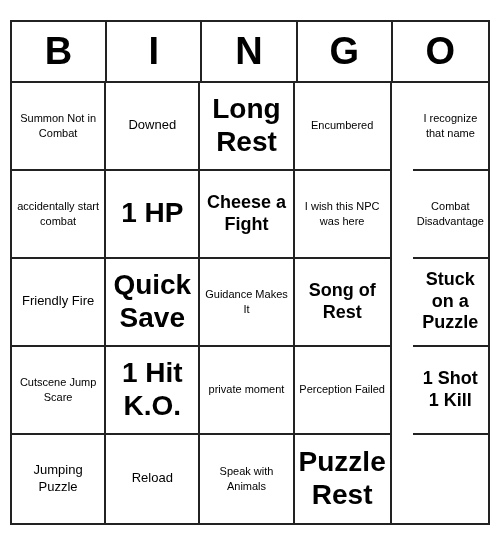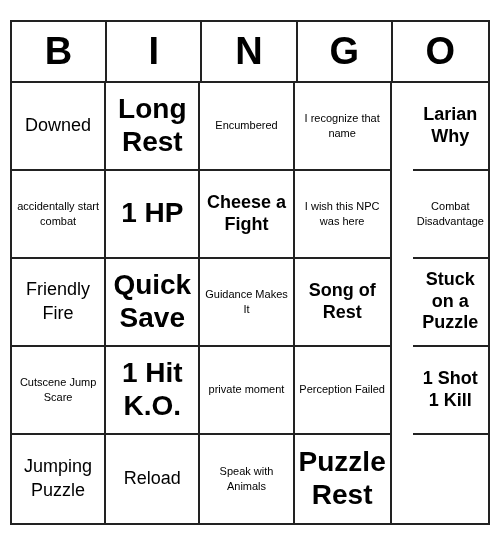--- a/index.html
+++ b/index.html
@@ -48,21 +48,21 @@
       position: relative;
     }
     .bingo-cell:nth-child(5n) {
       border-right: none;
       margin-left: 21px;
     }
     .bingo-cell:nth-child(n+21) {
       border-bottom: none;
     }
     .cell-text {
-      font-size: 18px;
+      font-size: 13px;
       line-height: 1.3;
     }
     .cell-text.large {
       font-size: 28px;
       font-weight: bold;
       line-height: 1.15;
     }
     .cell-text.medium {
       font-size: 18px;
       font-weight: bold;
@@ -78,34 +78,34 @@
 
 <div class="bingo-card">
   <div class="bingo-header">
   <div class="bingo-letter">B</div>
       <div class="bingo-letter">I</div>
       <div class="bingo-letter">N</div>
       <div class="bingo-letter">G</div>
       <div class="bingo-letter">O</div>
     </div>
   <div class="bingo-grid">
+  <div class="bingo-cell">
+        <span class="cell-text small">Summon Not in Combat</span>
+      </div>
       <div class="bingo-cell">
         <span class="cell-text">Downed</span>
       </div>
       <div class="bingo-cell">
         <span class="cell-text large">Long Rest</span>
       </div>
       <div class="bingo-cell">
         <span class="cell-text small">Encumbered</span>
       </div>
       <div class="bingo-cell">
         <span class="cell-text small">I recognize that name</span>
-      </div>
-      <div class="bingo-cell">
-        <span class="cell-text medium">Larian Why</span>
       </div>
       <div class="bingo-cell">
         <span class="cell-text small">accidentally start combat</span>
       </div>
       <div class="bingo-cell">
         <span class="cell-text large">1 HP</span>
       </div>
       <div class="bingo-cell">
         <span class="cell-text medium">Cheese a Fight</span>
       </div>

